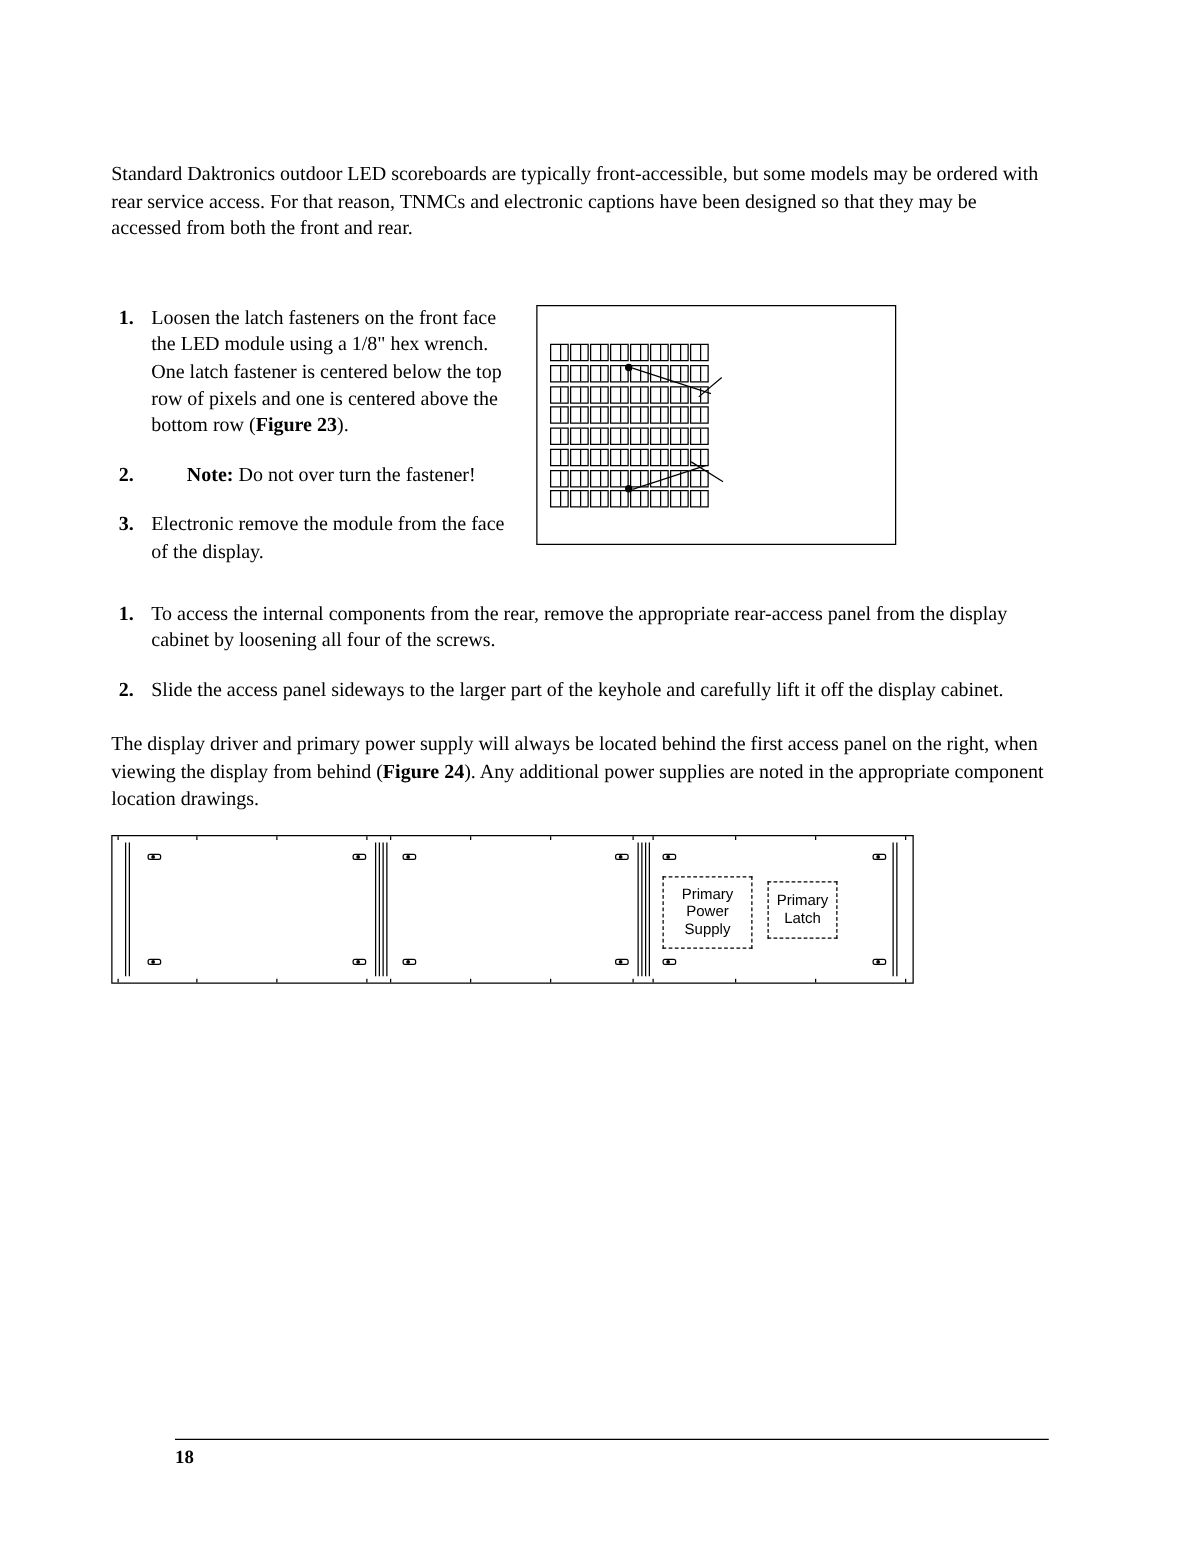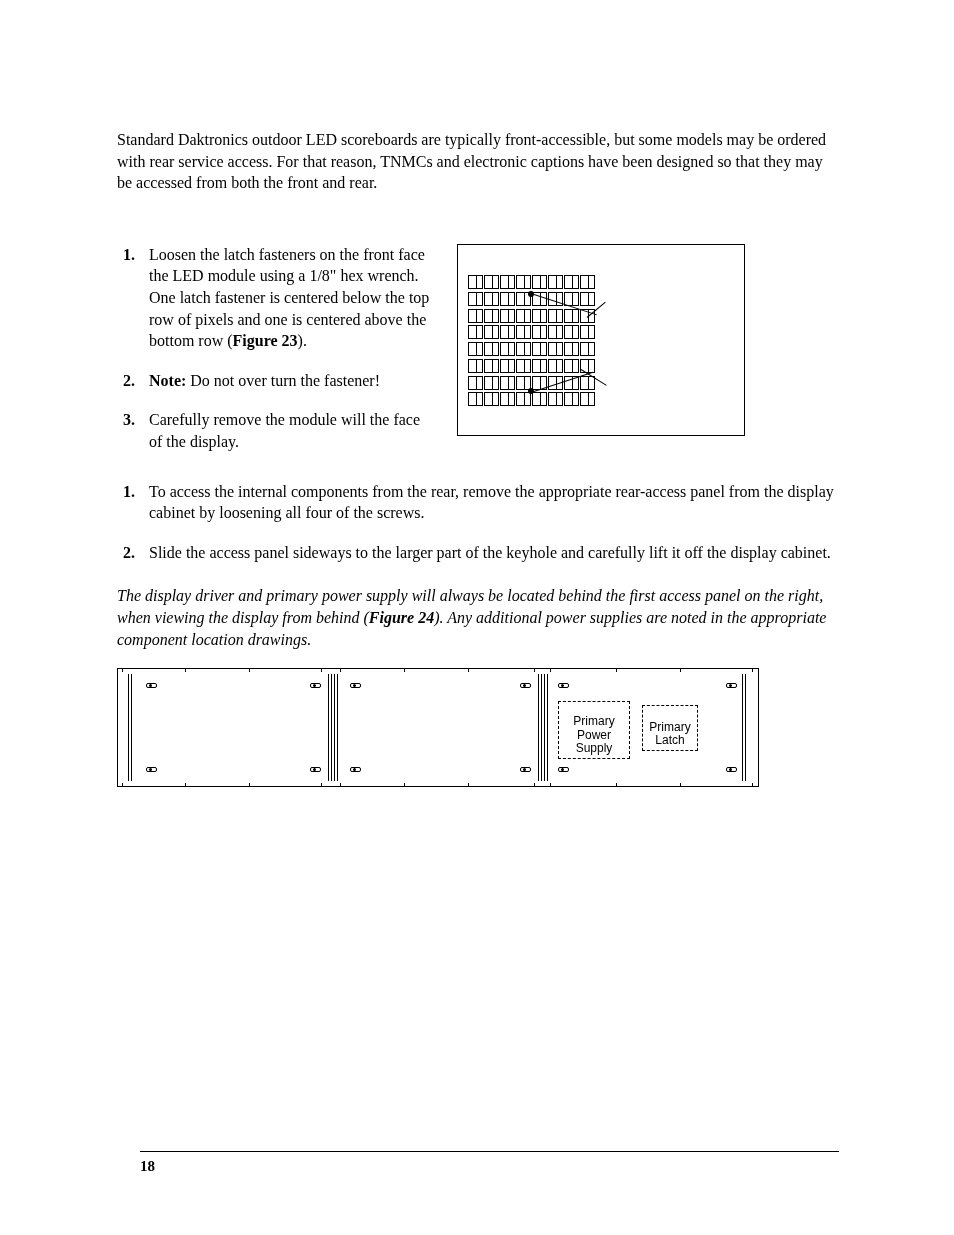--- a/index.html
+++ b/index.html
@@ -7,21 +7,21 @@
     padding: 0;
     background: #fff;
     font-family: "Book Antiqua", Palatino, "Palatino Linotype", Georgia, serif;
     color: #000;
   }
   .page {
     width: 954px;
     height: 1235px;
     position: relative;
     box-sizing: border-box;
-    padding: 113px 115px 60px 117px;
+    padding: 113px 115px 60px 89px;
   }
   .intro {
     font-size: 16px;
     line-height: 1.35;
   }
   .top-block {
     margin-top: 50px;
     display: flex;
     align-items: flex-start;
   }
@@ -116,21 +116,20 @@
   }
 
   .second-list {
     margin-top: 10px;
   }
 
   .para2 {
     margin-top: 22px;
     font-size: 16px;
     line-height: 1.35;
-    font-style: italic;
   }
 
   
   .fig24 {
     margin-top: 18px;
     width: 642px;
     height: 119px;
     border: 1px solid #000;
     box-sizing: border-box;
     position: relative;
@@ -171,21 +170,21 @@
   }
   .dashbox {
     position: absolute;
     border: 1px dashed #000;
     box-sizing: border-box;
     font-family: Arial, Helvetica, sans-serif;
     font-size: 12px;
     line-height: 1.15;
     text-align: center;
     display: flex;
-    align-items: flex-end;
+    align-items: center;
     justify-content: center;
     padding: 2px;
   }
 
   .footer {
     position: absolute;
     left: 140px;
     right: 115px;
     bottom: 60px;
     border-top: 1px solid #000;
@@ -203,26 +202,26 @@
 
   <p class="intro">Standard Daktronics outdoor LED scoreboards are typically front-accessible, but some models may be ordered with rear service access. For that reason, TNMCs and electronic captions have been designed so that they may be accessed from both the front and rear.</p>
 
   <div class="top-block">
     <div class="list-col">
       <ol class="num">
         <li>
           <span>Loosen the latch fasteners on the front face the LED module using a 1/8" hex wrench. One latch fastener is centered below the top row of pixels and one is centered above the bottom row (</span><span class="figref">Figure 23</span><span>).</span>
         </li>
         <li>
-          <p style="margin:18px 0 0 0;">
+          <p style="margin:18px 0 0 0;text-align:center;">
             <span class="note-label">Note:</span><span> Do not over turn the fastener!</span>
           </p>
         </li>
         <li>
-          <span>Carefully remove the module will the face of the display.</span>
+          <span>Electronic remove the module from the face of the display.</span>
         </li>
       </ol>
     </div>
 
     <div class="figure-col">
       <div class="fig23">
         <div class="module" style="position:relative;">
 
           <div class="row8">
               <div class="cell split"></div>

